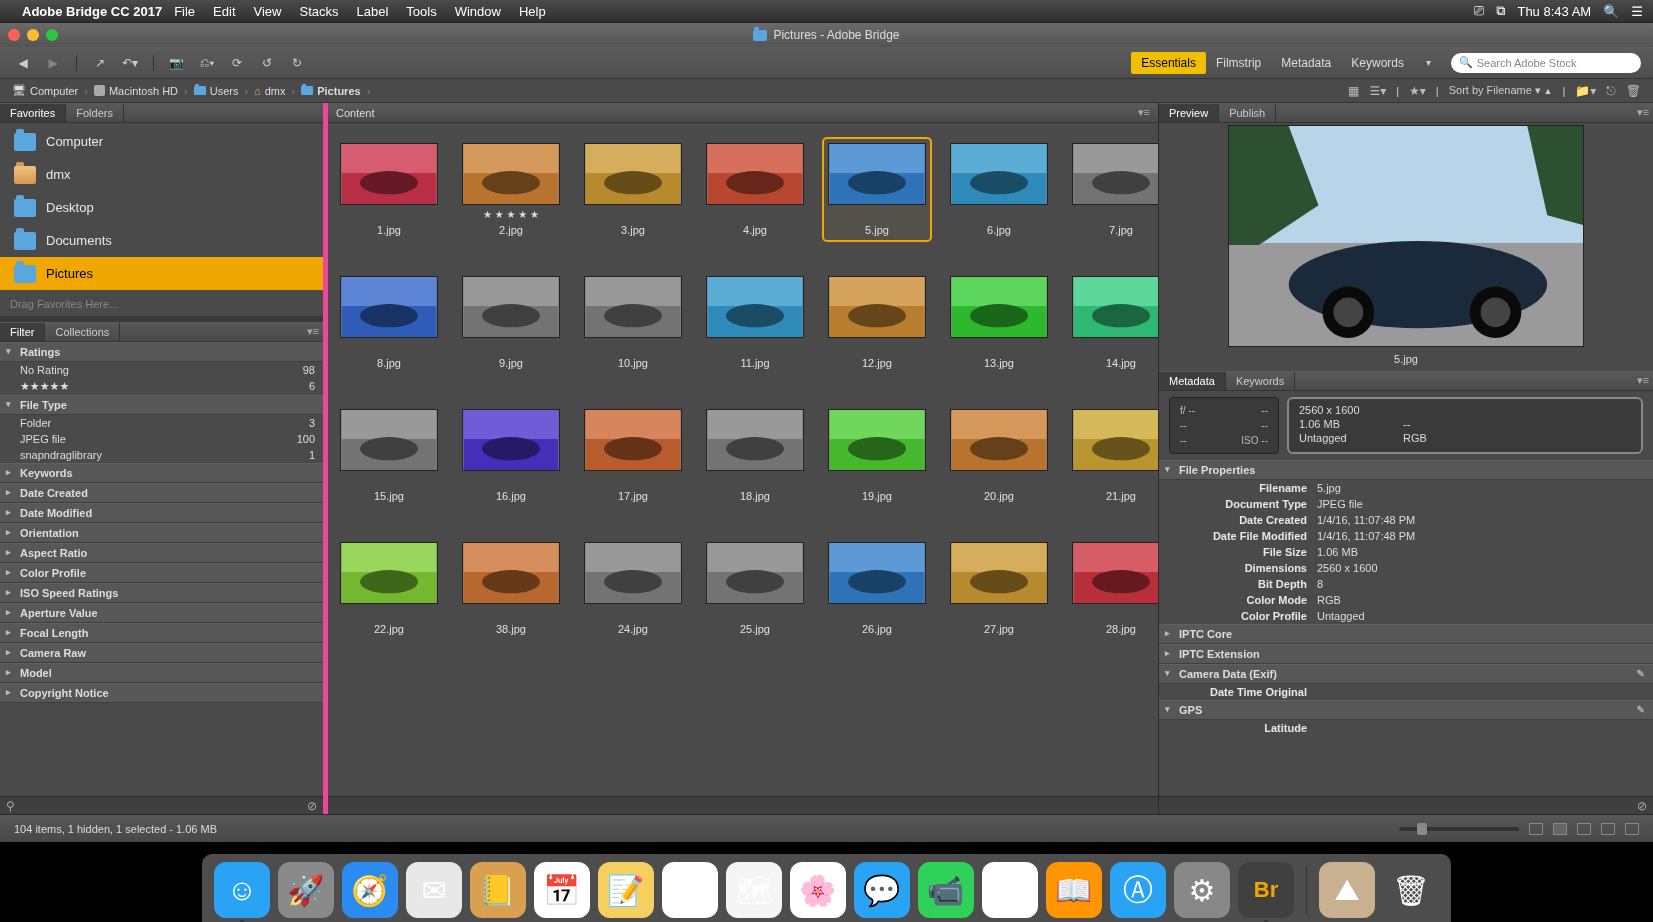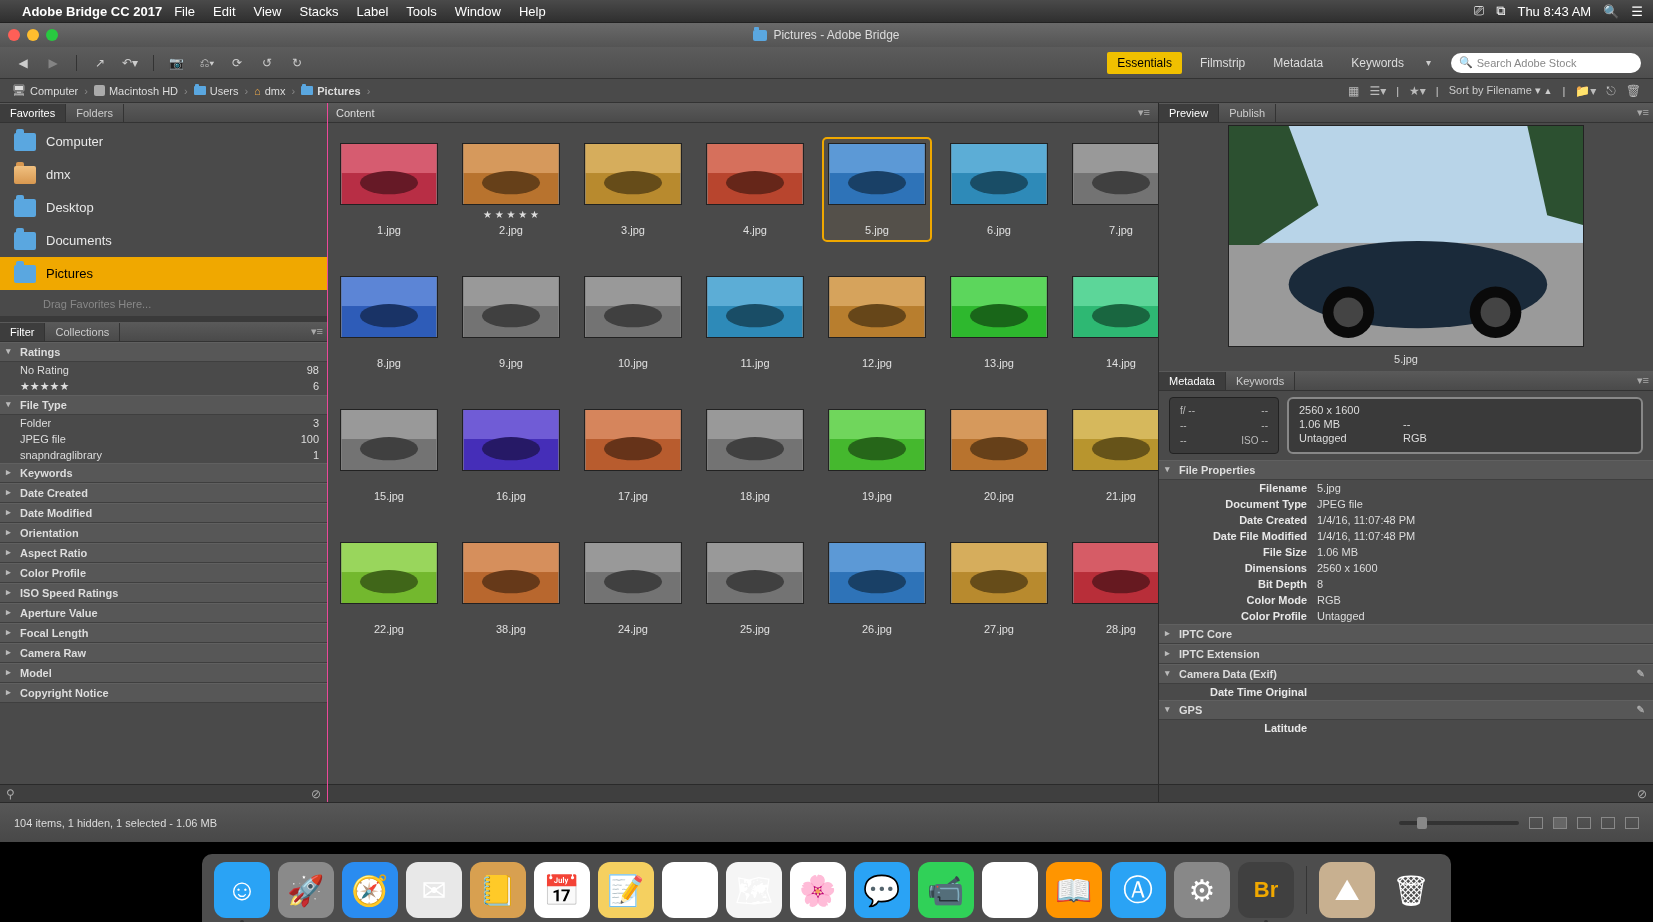--- a/index.html
+++ b/index.html
@@ -18,53 +18,53 @@
 .tl-close { background: #ff5f57; }
 .tl-min { background: #ffbd2e; }
 .tl-zoom { background: #28c940; }
 .titlebar .title { margin: 0 auto; display: flex; align-items: center; gap: 6px; color: #ddd; font-size: 12px; }
 .folder-icon { width: 14px; height: 11px; background: #5aa7e0; border-radius: 2px; display: inline-block; position: relative; }
 .folder-icon::before { content: ''; position: absolute; top: -3px; left: 1px; width: 5px; height: 3px; background: #5aa7e0; border-radius: 1px 1px 0 0; }
 
 .toolbar { height: 32px; background: linear-gradient(#5c5c5c,#4e4e4e); display: flex; align-items: center; padding: 0 12px; gap: 8px; border-bottom: 1px solid #333; }
 .tool-btn { width: 22px; height: 18px; display: flex; align-items: center; justify-content: center; color: #ccc; font-size: 12px; }
 .tool-sep { width: 1px; height: 16px; background: #333; margin: 0 4px; }
-.workspace-tabs { margin-left: auto; display: flex; gap: 8px; align-items: flex-end; padding-left: 48px; }
+.workspace-tabs { margin-left: auto; display: flex; gap: 0; align-items: flex-end; padding-left: 48px; }
 .ws-tab { padding: 4px 10px; font-size: 12px; color: #ddd; border-radius: 2px; cursor: default; }
 .ws-tab.active { background: #f0c000; color: #000; }
 .ws-arrow { color: #ccc; font-size: 10px; margin-left: 4px; }
 .search-box { margin-left: 12px; width: 190px; height: 20px; background: #fff; border-radius: 10px; display: flex; align-items: center; padding: 0 8px; font-size: 11px; color: #888; }
 .search-box .mag { margin-right: 4px; }
 
 .pathbar { height: 24px; background: #4a4a4a; display: flex; align-items: center; padding: 0 12px; gap: 4px; font-size: 11px; color: #ddd; border-bottom: 1px solid #333; }
 .pathbar .seg { display: flex; align-items: center; gap: 4px; }
 .pathbar .chev { color: #888; margin: 0 2px; }
 .pathbar .mini-folder { width: 12px; height: 9px; background: #5aa7e0; border-radius: 1px; display: inline-block; position: relative; }
 .pathbar .mini-folder::before { content: ''; position: absolute; top: -2px; left: 1px; width: 4px; height: 2px; background: #5aa7e0; border-radius: 1px 1px 0 0; }
 .pathbar .drive-ic { width: 11px; height: 11px; background: #aaa; border-radius: 2px; display: inline-block; }
 .pathbar .home-ic { color: #e6a54a; font-size: 11px; }
 .pathbar .right-controls { margin-left: auto; display: flex; align-items: center; gap: 10px; font-size: 11px; color: #ccc; }
 .pathbar .right-controls .sort { cursor: default; }
 .pathbar .ic { font-size: 12px; color: #bbb; }
 
 .main { flex: 1; display: flex; min-height: 0; }
-.left-col { width: 328px; display: flex; flex-direction: column; border-right: 1px solid #ec4899; }
+.left-col { width: 328px; display: flex; flex-direction: column; border-right: 5px solid #ec4899; }
 .panel-tabs { height: 20px; background: linear-gradient(#5a5a5a,#4a4a4a); display: flex; align-items: center; font-size: 11px; border-bottom: 1px solid #333; }
 .panel-tab { padding: 3px 10px; color: #ccc; border-right: 1px solid #333; cursor: default; }
 .panel-tab.active { background: #3d3d3d; color: #fff; }
 .panel-menu { margin-left: auto; margin-right: 4px; color: #aaa; font-size: 11px; }
 
 .favorites { flex: 0 0 auto; background: #4a4a4a; padding: 2px 0; }
 .fav-item { height: 33px; display: flex; align-items: center; gap: 10px; padding: 0 14px; font-size: 13px; color: #e8e8e8; cursor: default; }
 .fav-item.selected { background: #f0a800; color: #000; }
 .fav-icon { width: 22px; height: 18px; display: inline-block; background: #5aa7e0; border-radius: 2px; position: relative; flex-shrink: 0; }
 .fav-icon::before { content: ''; position: absolute; top: -4px; left: 2px; width: 8px; height: 4px; background: #5aa7e0; border-radius: 2px 2px 0 0; }
 .fav-icon.home { background: linear-gradient(#f0c080,#d89850); }
 .fav-icon.home::before { background: #d89850; }
-.fav-hint { padding: 6px 10px; font-size: 11px; color: #888; margin-left: 33px; }
+.fav-hint { padding: 6px 10px; font-size: 11px; color: #888; }
 
 .left-col .splitter { height: 6px; background: #3a3a3a; cursor: row-resize; }
 .filter-panel { flex: 1; display: flex; flex-direction: column; min-height: 0; }
 .filter-body { flex: 1; overflow-y: auto; font-size: 11px; color: #ddd; background: #4a4a4a; }
 .filter-h { background: #575757; padding: 3px 8px 3px 20px; font-weight: bold; position: relative; cursor: default; border-top: 1px solid #606060; border-bottom: 1px solid #3f3f3f; }
 .filter-h::before { content: '▸'; position: absolute; left: 6px; top: 3px; font-size: 9px; color: #bbb; }
 .filter-h.open::before { content: '▾'; }
 .filter-row { display: flex; padding: 2px 8px 2px 20px; justify-content: space-between; cursor: default; }
 .filter-row .stars { letter-spacing: 0; }
 .filter-panel .footer { height: 18px; background: #3f3f3f; display: flex; align-items: center; justify-content: space-between; padding: 0 6px; color: #aaa; font-size: 12px; border-top: 1px solid #2a2a2a; }
@@ -97,21 +97,21 @@
 .meta-sum-right .row span:first-child { min-width: 80px; }
 .meta-h { background: #575757; padding: 3px 8px 3px 20px; font-weight: bold; position: relative; border-top: 1px solid #606060; border-bottom: 1px solid #3f3f3f; }
 .meta-h::before { content: '▾'; position: absolute; left: 6px; top: 3px; font-size: 9px; color: #bbb; }
 .meta-h.closed::before { content: '▸'; }
 .meta-h .pencil { float: right; color: #aaa; font-size: 10px; }
 .meta-row { display: flex; padding: 2px 10px; }
 .meta-row .k { width: 148px; text-align: right; padding-right: 10px; font-weight: bold; color: #e8e8e8; }
 .meta-row .v { color: #ddd; }
 .meta-footer { height: 18px; background: #3f3f3f; border-top: 1px solid #2a2a2a; display: flex; align-items: center; justify-content: flex-end; padding: 0 6px; color: #aaa; font-size: 12px; }
 
-.statusbar { height: 40px; background: linear-gradient(#575757,#484848); display: flex; align-items: center; padding: 0 14px; font-size: 11px; color: #ddd; border-top: 1px solid #2a2a2a; }
+.statusbar { height: 28px; background: linear-gradient(#575757,#484848); display: flex; align-items: center; padding: 0 14px; font-size: 11px; color: #ddd; border-top: 1px solid #2a2a2a; }
 .statusbar .right { margin-left: auto; display: flex; align-items: center; gap: 10px; }
 .statusbar .slider { width: 120px; height: 4px; background: #333; border-radius: 2px; position: relative; }
 .statusbar .slider::after { content: ''; position: absolute; left: 18px; top: -4px; width: 10px; height: 12px; background: #888; border-radius: 2px; }
 .statusbar .view-ic { width: 14px; height: 12px; border: 1px solid #888; display: inline-block; }
 
 .dock { position: absolute; bottom: 0; left: 0; right: 0; height: 80px; display: flex; align-items: flex-end; justify-content: center; }
 .dock-bg { display: flex; align-items: center; gap: 8px; background: rgba(220,220,220,0.35); border-radius: 10px 10px 0 0; padding: 8px 12px 4px 12px; backdrop-filter: blur(4px); }
 .dock-icon { width: 56px; height: 56px; border-radius: 12px; display: flex; align-items: center; justify-content: center; font-size: 30px; color: #fff; position: relative; }
 .dock-sep { width: 1px; height: 48px; background: rgba(0,0,0,0.3); margin: 0 4px; }
 .dock-icon .dot { position: absolute; bottom: -6px; left: 50%; transform: translateX(-50%); width: 4px; height: 4px; background: #333; border-radius: 50%; }

